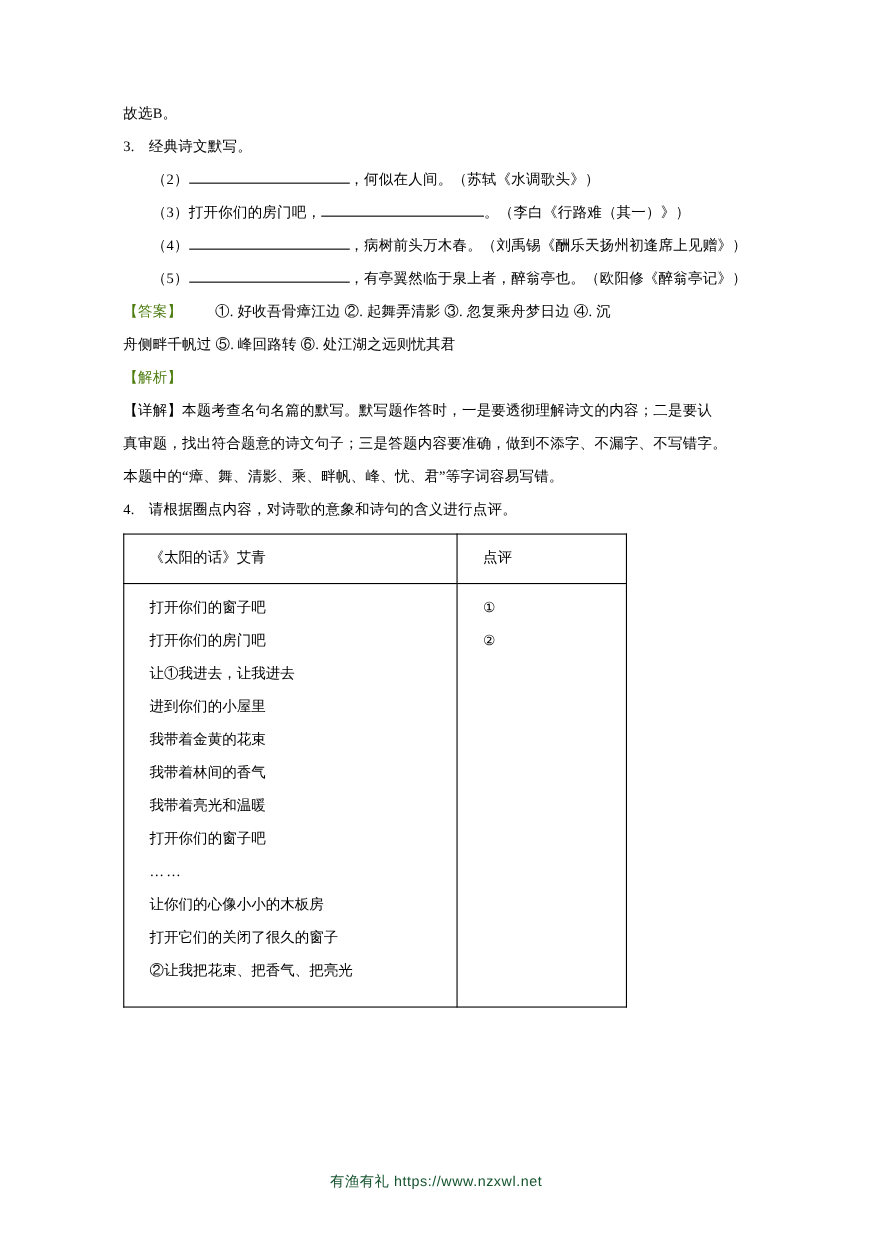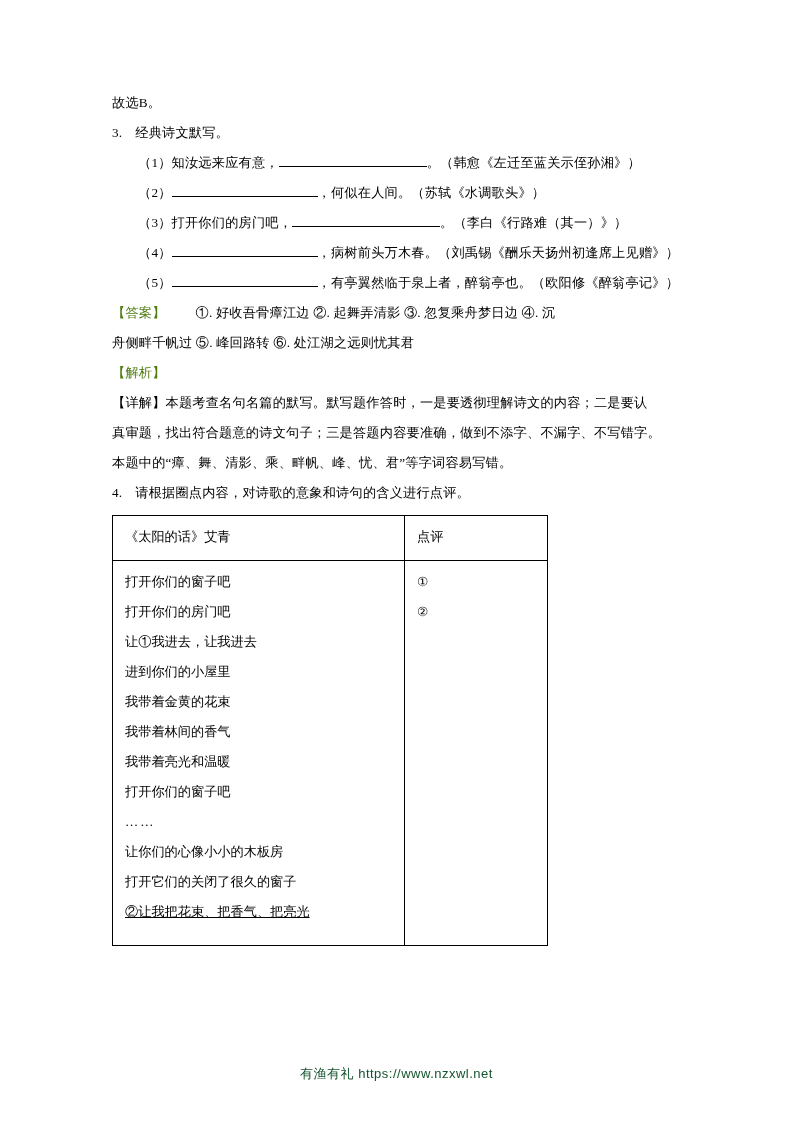--- a/index.html
+++ b/index.html
@@ -51,31 +51,30 @@
     border-collapse: collapse;
     margin-top: 7px;
     margin-left: 0px;
     table-layout: fixed;
   }
   table.poem td {
     border: 1px solid #000;
     vertical-align: top;
     font-size: 13.2px;
     line-height: 30px;
-    padding: 6px 10px 8px 12px;
+    padding: 6px 10px 8px 23px;
   }
   td.col1 { width: 269px; }
   td.col2 { width: 120px; }
   td.body1 { height: 370px; }
   td.body2 { vertical-align: middle; }
   .cell-line { white-space: nowrap; }
   .dots { letter-spacing: 2px; }
   .circnum { font-size: 12.6px; }
   .strike-under {
-    text-decoration: underline;
     text-decoration-skip-ink: none;
   }
   .footer {
     position: absolute;
     left: 0;
     top: 1065px;
     width: 793px;
     text-align: center;
     font-size: 13px;
     color: #14532d;
@@ -87,23 +86,20 @@
 <body>
 
 <div class="page">
 
   <div class="line">故选B。</div>
 
   <div class="line">
     <span>3.</span><span class="sp-sm"></span><span>经典诗文默写。</span>
   </div>
 
-  <div class="line">
-    <span class="sp-ind"></span><span>（1）</span><span>知汝远来应有意，</span><span class="blank b-long"></span><span>。（韩愈《左迁至蓝关示侄孙湘》）</span>
-  </div>
 
   <div class="line">
     <span class="sp-ind"></span><span>（2）</span><span class="blank b-med"></span><span>，何似在人间。（苏轼《水调歌头》）</span>
   </div>
 
   <div class="line">
     <span class="sp-ind"></span><span>（3）</span><span>打开你们的房门吧，</span><span class="blank b-long"></span><span>。（李白《行路难（其一）》）</span>
   </div>
 
   <div class="line">

